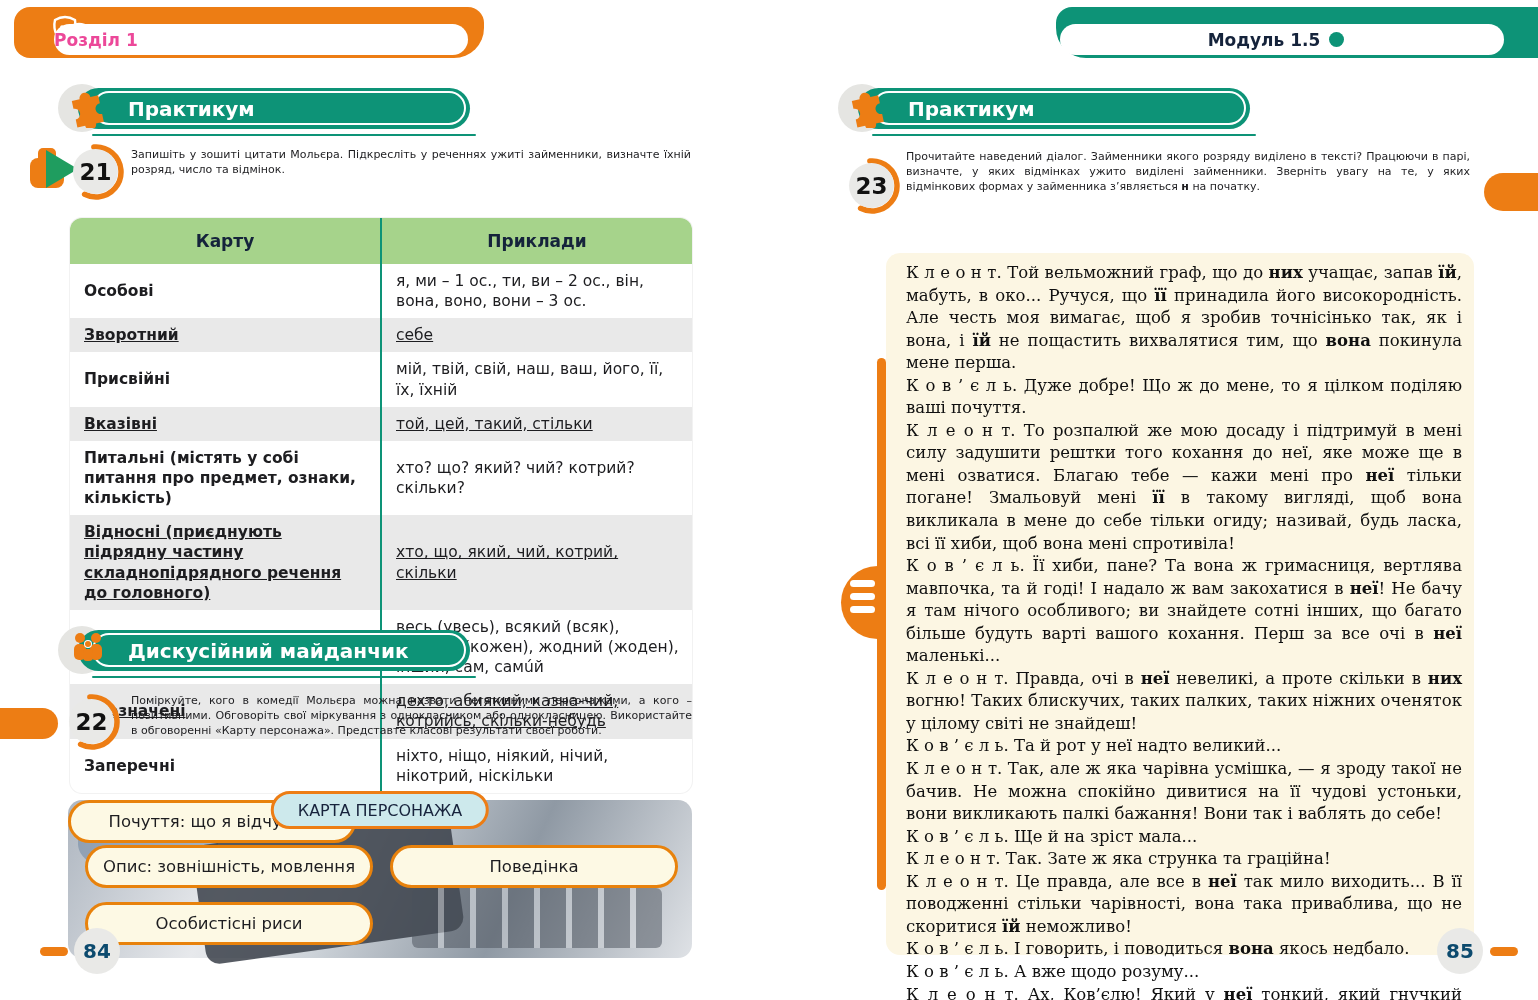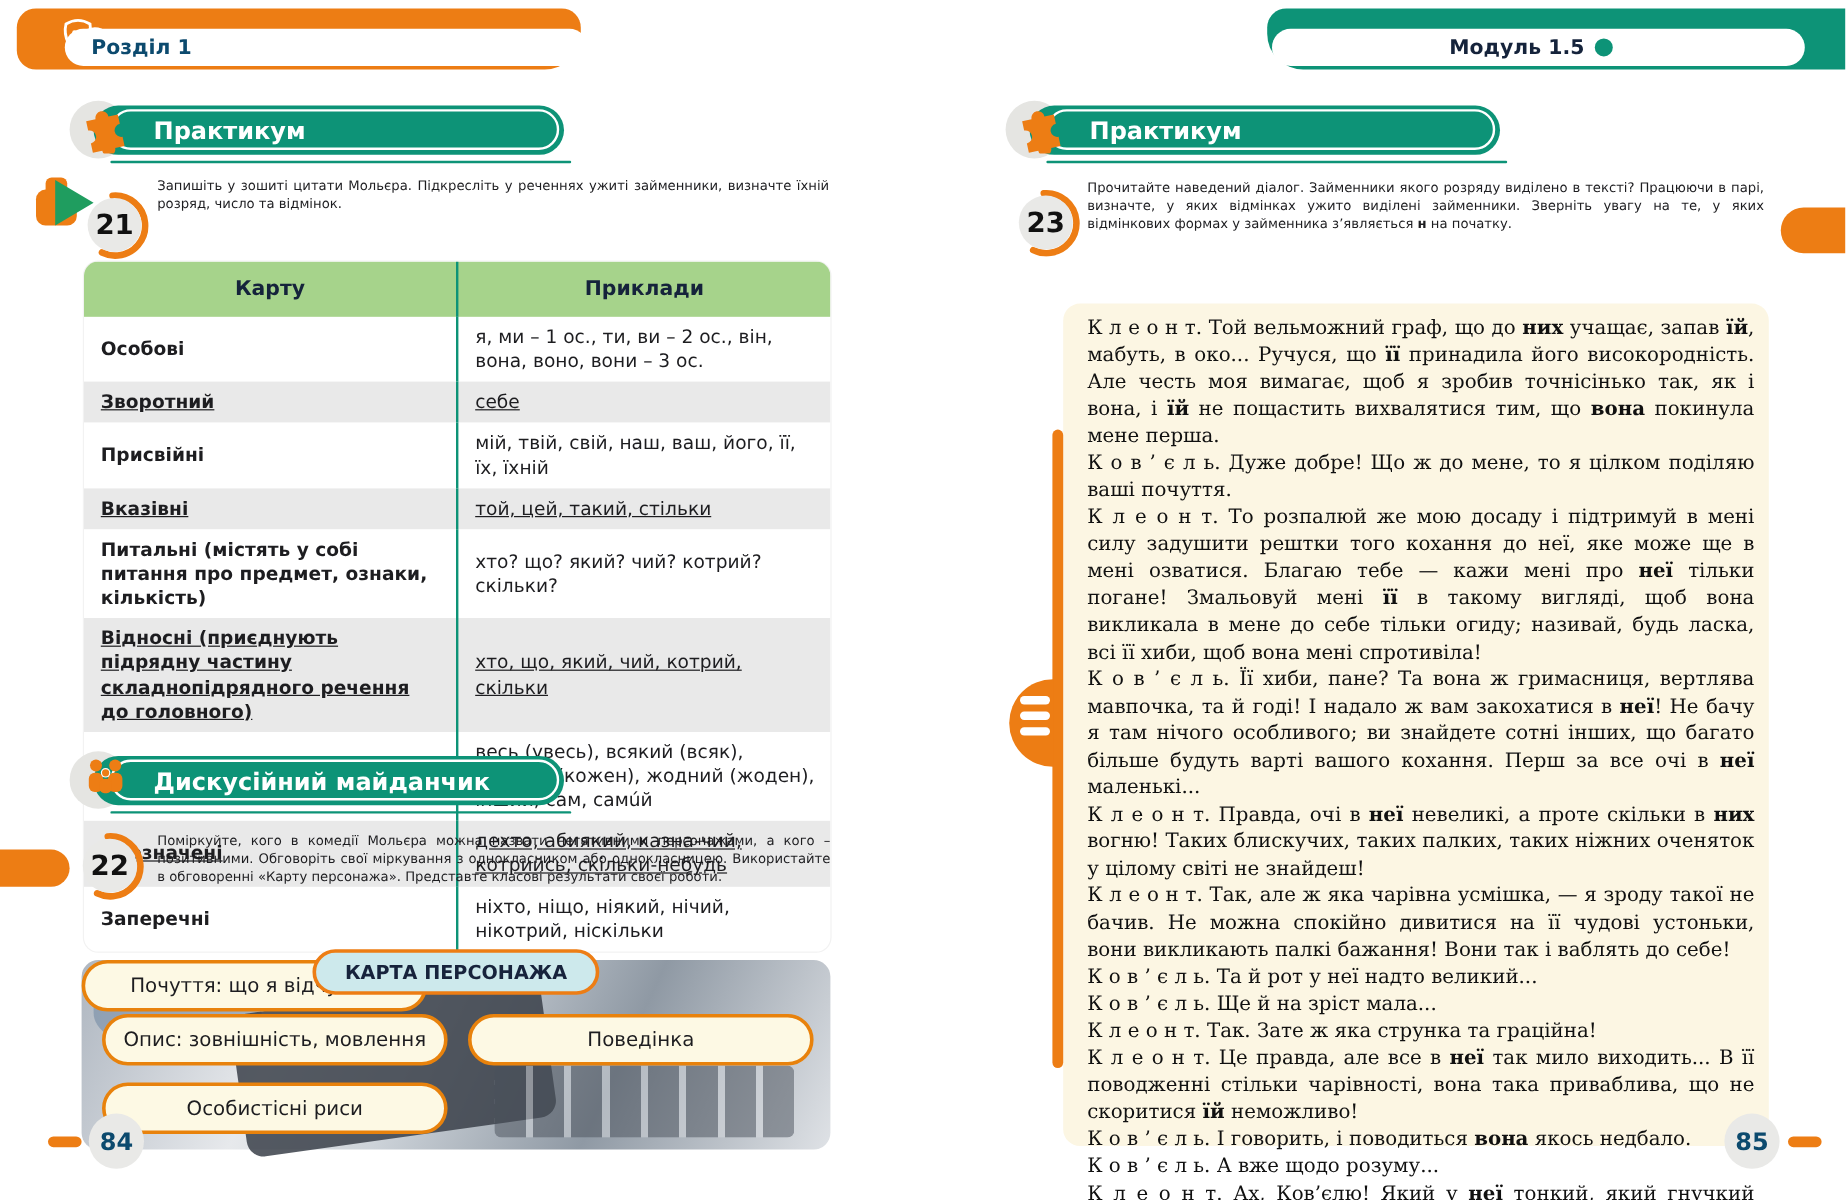--- a/index.html
+++ b/index.html
@@ -3,22 +3,22 @@
 <meta charset="utf-8">
 <style>
   html,body{margin:0;padding:0;background:#fff;}
   body{font-family:"DejaVu Sans","Liberation Sans",sans-serif;}
   .spread{position:relative;width:1538px;height:1000px;background:#fff;overflow:hidden;}
 
   
   .hdr-left{position:absolute;left:14px;top:7px;width:470px;height:51px;background:#ED7D14;
     border-radius:16px 16px 30px 16px;}
   .hdr-left .pill{position:absolute;left:40px;top:17px;width:414px;height:31px;background:#fff;
-    border-radius:17px;display:flex;align-items:center;padding-left:22px;
-    font-weight:bold;font-size:17px;color:#0c4a6e;}
+    border-radius:17px;display:flex;align-items:center;
+    font-weight:bold;font-size:17px;color:#ec4899;}
   .hdr-right{position:absolute;left:1056px;top:7px;width:482px;height:51px;background:#0D9377;
     border-radius:16px 0 0 30px;}
   .hdr-right .pill{position:absolute;left:4px;top:17px;width:432px;height:31px;background:#fff;
     border-radius:17px;display:flex;align-items:center;justify-content:center;padding-right:12px;
     font-weight:bold;font-size:17px;color:#15233B;}
   .mod-dot{display:inline-block;width:15px;height:15px;border-radius:50%;background:#0D9377;margin-left:9px;}
   .masks{position:absolute;left:33px;top:5px;}
 
   
   .banner{position:absolute;height:41px;background:#0D9377;border-radius:24px;color:#fff;
@@ -55,21 +55,21 @@
     background:linear-gradient(115deg,#aeb6c0 0%,#e7e9ec 28%,#cdd3d9 45%,#8f99a4 70%,#dfe2e6 100%);}
   .photo .shade1{position:absolute;left:130px;top:28px;width:260px;height:120px;background:#3a4049;
     border-radius:14px;transform:rotate(-8deg);opacity:.85;}
   .photo .shade2{position:absolute;right:30px;bottom:10px;width:250px;height:60px;border-radius:6px;opacity:.5;
     background:repeating-linear-gradient(90deg,#4a515b 0 26px,#d7dade 26px 32px),
                repeating-linear-gradient(0deg,transparent 0 12px,#d7dade 12px 16px);}
   .photo .shade3{position:absolute;left:10px;top:6px;width:140px;height:70px;background:#6f87a3;
     border-radius:40% 60% 50% 50%;opacity:.55;}
   .card-title{position:absolute;left:50%;transform:translateX(-50%);top:-9px;height:32px;background:#CDE9EC;
     border:3px solid #ED7D14;border-radius:20px;display:flex;align-items:center;padding:0 24px;
-    font-weight:bold;font-size:16px;color:#17233C;white-space:nowrap;z-index:3;}
+    font-weight:normal;font-size:16px;color:#17233C;white-space:nowrap;z-index:3;}
   .card-pill{position:absolute;width:288px;height:43px;background:#FDF9E4;border:3px solid #E8820C;
     border-radius:22px;display:flex;align-items:center;justify-content:center;
     font-size:16.5px;font-weight:500;color:#1d1d20;box-sizing:border-box;}
   .card-pill:nth-child(2){left:17px;top:45px;}
   .card-pill:nth-child(3){left:322px;top:45px;}
   .card-pill:nth-child(4){left:17px;top:102px;}
   .card-pill:nth-child(5){left:322px;top:102px;}
 
   
   .pagenum{position:absolute;width:46px;height:46px;border-radius:50%;background:#E9E9E7;
@@ -128,21 +128,21 @@
       <path fill="#ED7D14" d="M10 16 h8 a5.5 5.5 0 1 1 11 0 h8 v8 a5.5 5.5 0 1 0 0 11 v8 h-8 a5.5 5.5 0 1 1 -11 0 h-8 v-8 a5.5 5.5 0 1 0 0 -11 z" transform="rotate(-12 23 28)"></path>
     </svg>
     <span>Практикум</span>
   </div>
 
   <div class="pointer">
     <span class="blob"></span>
     <span class="blob2"></span>
     <span class="tri"></span>
   </div>
-  <div class="badge" style="left:68px;top:160px;">
+  <div class="badge" style="left:68px;top:144px;">
     <svg width="56" height="56" viewBox="0 0 56 56">
       <circle cx="28" cy="28" r="25" fill="none" stroke="#ED7D14" stroke-width="5.5" stroke-linecap="round" stroke-dasharray="92 65" transform="rotate(-95 28 28)"></circle>
     </svg>
     <div class="circle">21</div>
   </div>
   <div class="ex-text" style="left:131px;top:148px;width:560px;">Запишіть у зошиті цитати Мольєра. Підкресліть у реченнях ужиті займенники, визначте їхній розряд, число та відмінок.</div>
 
   <div class="tbl-wrap">
     <table class="pron">
       <thead>
@@ -263,22 +263,22 @@
     <span class="line l1"></span>
     <span class="line l2"></span>
     <span class="line l3"></span>
   </div>
   <div class="dlg-text">
       <p><span>К л е о н т. Той вельможний граф, що до </span><b>них</b><span> учащає, запав </span><b>їй</b><span>, мабуть, в око... Ручуся, що </span><b>її</b><span> принадила його високородність. Але честь моя вимагає, щоб я зробив точнісінько так, як і вона, і </span><b>їй</b><span> не пощастить вихвалятися тим, що </span><b>вона</b><span> покинула мене перша.</span></p>
       <p><span>К о в ’ є л ь. Дуже добре! Що ж до мене, то я цілком поділяю ваші почуття.</span></p>
       <p><span>К л е о н т. То розпалюй же мою досаду і підтримуй в мені силу задушити рештки того кохання до неї, яке може ще в мені озватися. Благаю тебе — кажи мені про </span><b>неї</b><span> тільки погане! Змальовуй мені </span><b>її</b><span> в такому вигляді, щоб вона викликала в мене до себе тільки огиду; називай, будь ласка, всі її хиби, щоб вона мені спротивіла!</span></p>
       <p><span>К о в ’ є л ь. Її хиби, пане? Та вона ж гримасниця, вертлява мавпочка, та й годі! І надало ж вам закохатися в </span><b>неї</b><span>! Не бачу я там нічого особливого; ви знайдете сотні інших, що багато більше будуть варті вашого кохання. Перш за все очі в </span><b>неї</b><span> маленькі...</span></p>
       <p><span>К л е о н т. Правда, очі в </span><b>неї</b><span> невеликі, а проте скільки в </span><b>них</b><span> вогню! Таких блискучих, таких палких, таких ніжних оченяток у цілому світі не знайдеш!</span></p>
+      <p><span>К о в ’ є л ь. Та й рот у неї надто великий...</span></p>
       <p><span>К л е о н т. Так, але ж яка чарівна усмішка, — я зроду такої не бачив. Не можна спокійно дивитися на її чудові устоньки, вони викликають палкі бажання! Вони так і ваблять до себе!</span></p>
-      <p><span>К о в ’ є л ь. Та й рот у неї надто великий...</span></p>
       <p><span>К о в ’ є л ь. Ще й на зріст мала...</span></p>
       <p><span>К л е о н т. Так. Зате ж яка струнка та граційна!</span></p>
       <p><span>К л е о н т. Це правда, але все в </span><b>неї</b><span> так мило виходить... В її поводженні стільки чарівності, вона така приваблива, що не скоритися </span><b>їй</b><span> неможливо!</span></p>
       <p><span>К о в ’ є л ь. І говорить, і поводиться </span><b>вона</b><span> якось недбало.</span></p>
       <p><span>К о в ’ є л ь. А вже щодо розуму...</span></p>
       <p><span>К л е о н т. Ах, Ков’єлю! Який у </span><b>неї</b><span> тонкий, який гнучкий розум!</span></p>
     </div>
 
   <div class="pagenum" style="left:1437px;top:928px;">85</div>
   <div class="dash" style="left:1490px;top:947px;"></div>

